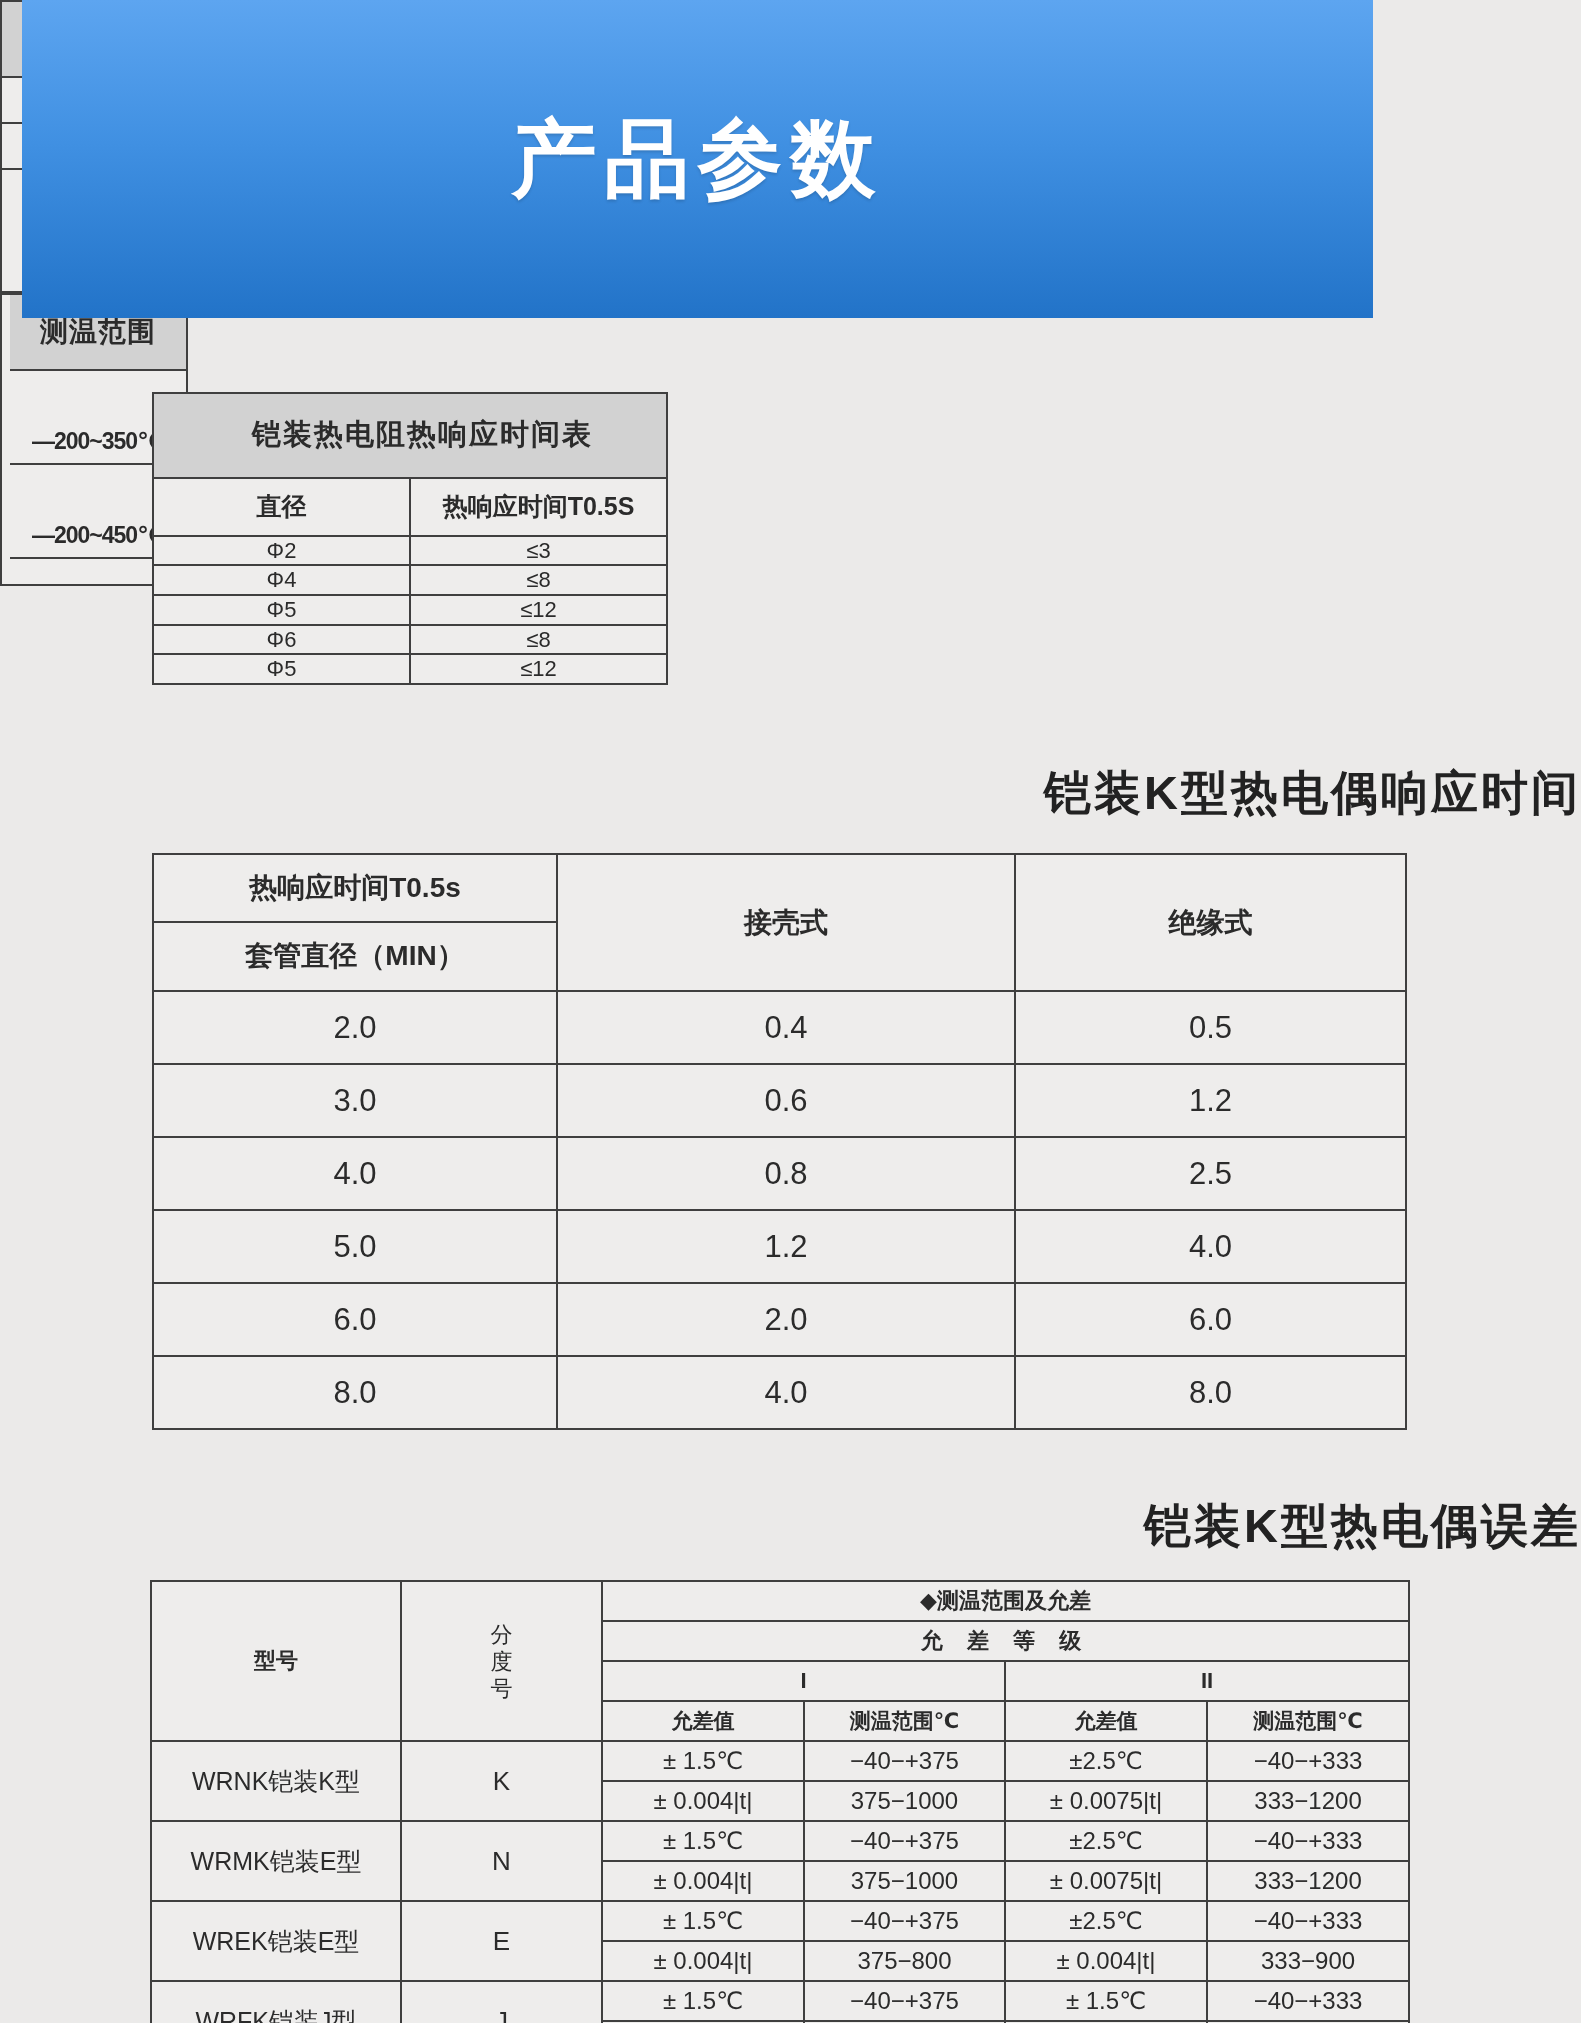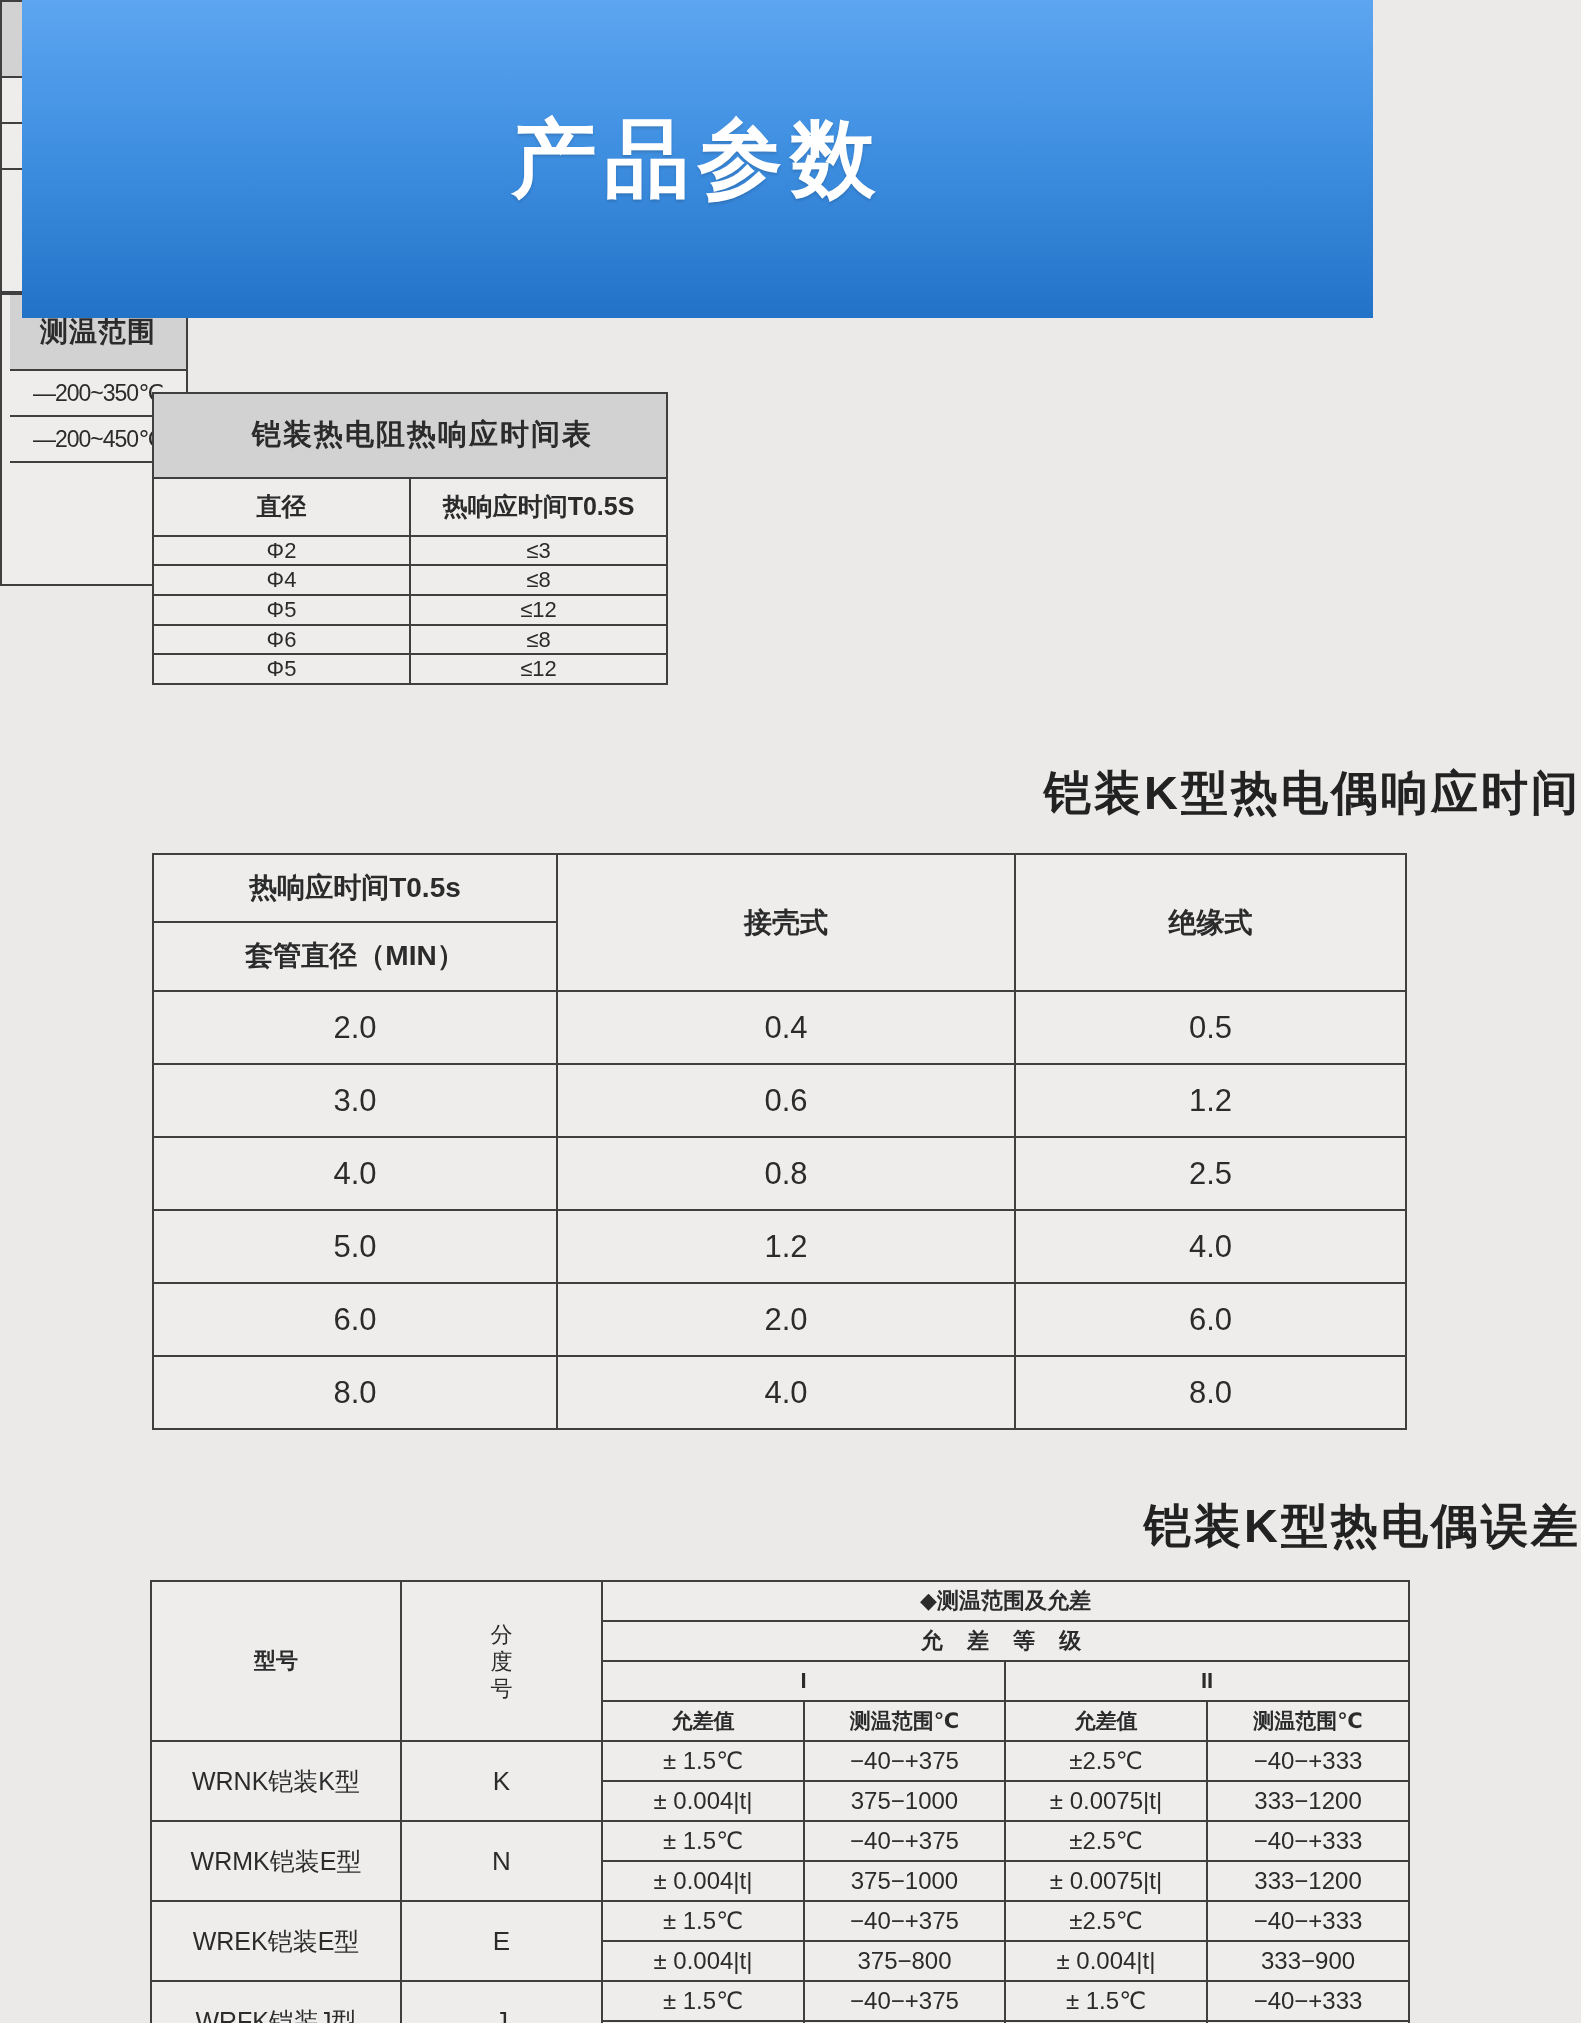--- a/index.html
+++ b/index.html
@@ -37,21 +37,21 @@
   .tblB .g-row{height:46px;display:flex;align-items:center;padding-left:22px;
     font-size:26px;border-bottom:2px solid #3f3f3f;box-sizing:border-box;}
   .tblB .g-row b{font-weight:bold;}
   .tblB .note{padding:6px 0 0 22px;font-size:23px;line-height:31px;}
   .tblB .note b{font-weight:bold;}
   
   .tblC{left:1220px;top:392px;width:188px;height:293px;background:#eeedec;border:2px solid #3f3f3f;box-sizing:border-box;padding-left:8px;}
   .tblC .t-title{height:76px;font-size:28px;font-weight:bold;letter-spacing:1px;
     display:flex;align-items:center;justify-content:center;border-bottom:2px solid #3f3f3f;box-sizing:border-box;}
   .tblC .r-row{height:46px;display:flex;align-items:center;justify-content:center;
-    font-size:23px;font-weight:400;border-bottom:2px solid #3f3f3f;box-sizing:border-box;letter-spacing:-1px;}
+    font-size:23px;font-weight:700;border-bottom:2px solid #3f3f3f;box-sizing:border-box;letter-spacing:-1px;margin-top:48px;}
   
   .sec-title{
     position:absolute;left:0;width:1581px;text-align:right;
     font-size:47px;font-weight:bold;color:#222;letter-spacing:3px;
   }
   .sec1{top:762px;}
   .sec2{top:1495px;}
   
   .tblD{left:152px;top:853px;width:1253px;height:561px;}
   .tblD .split{height:135px;padding:0;}

